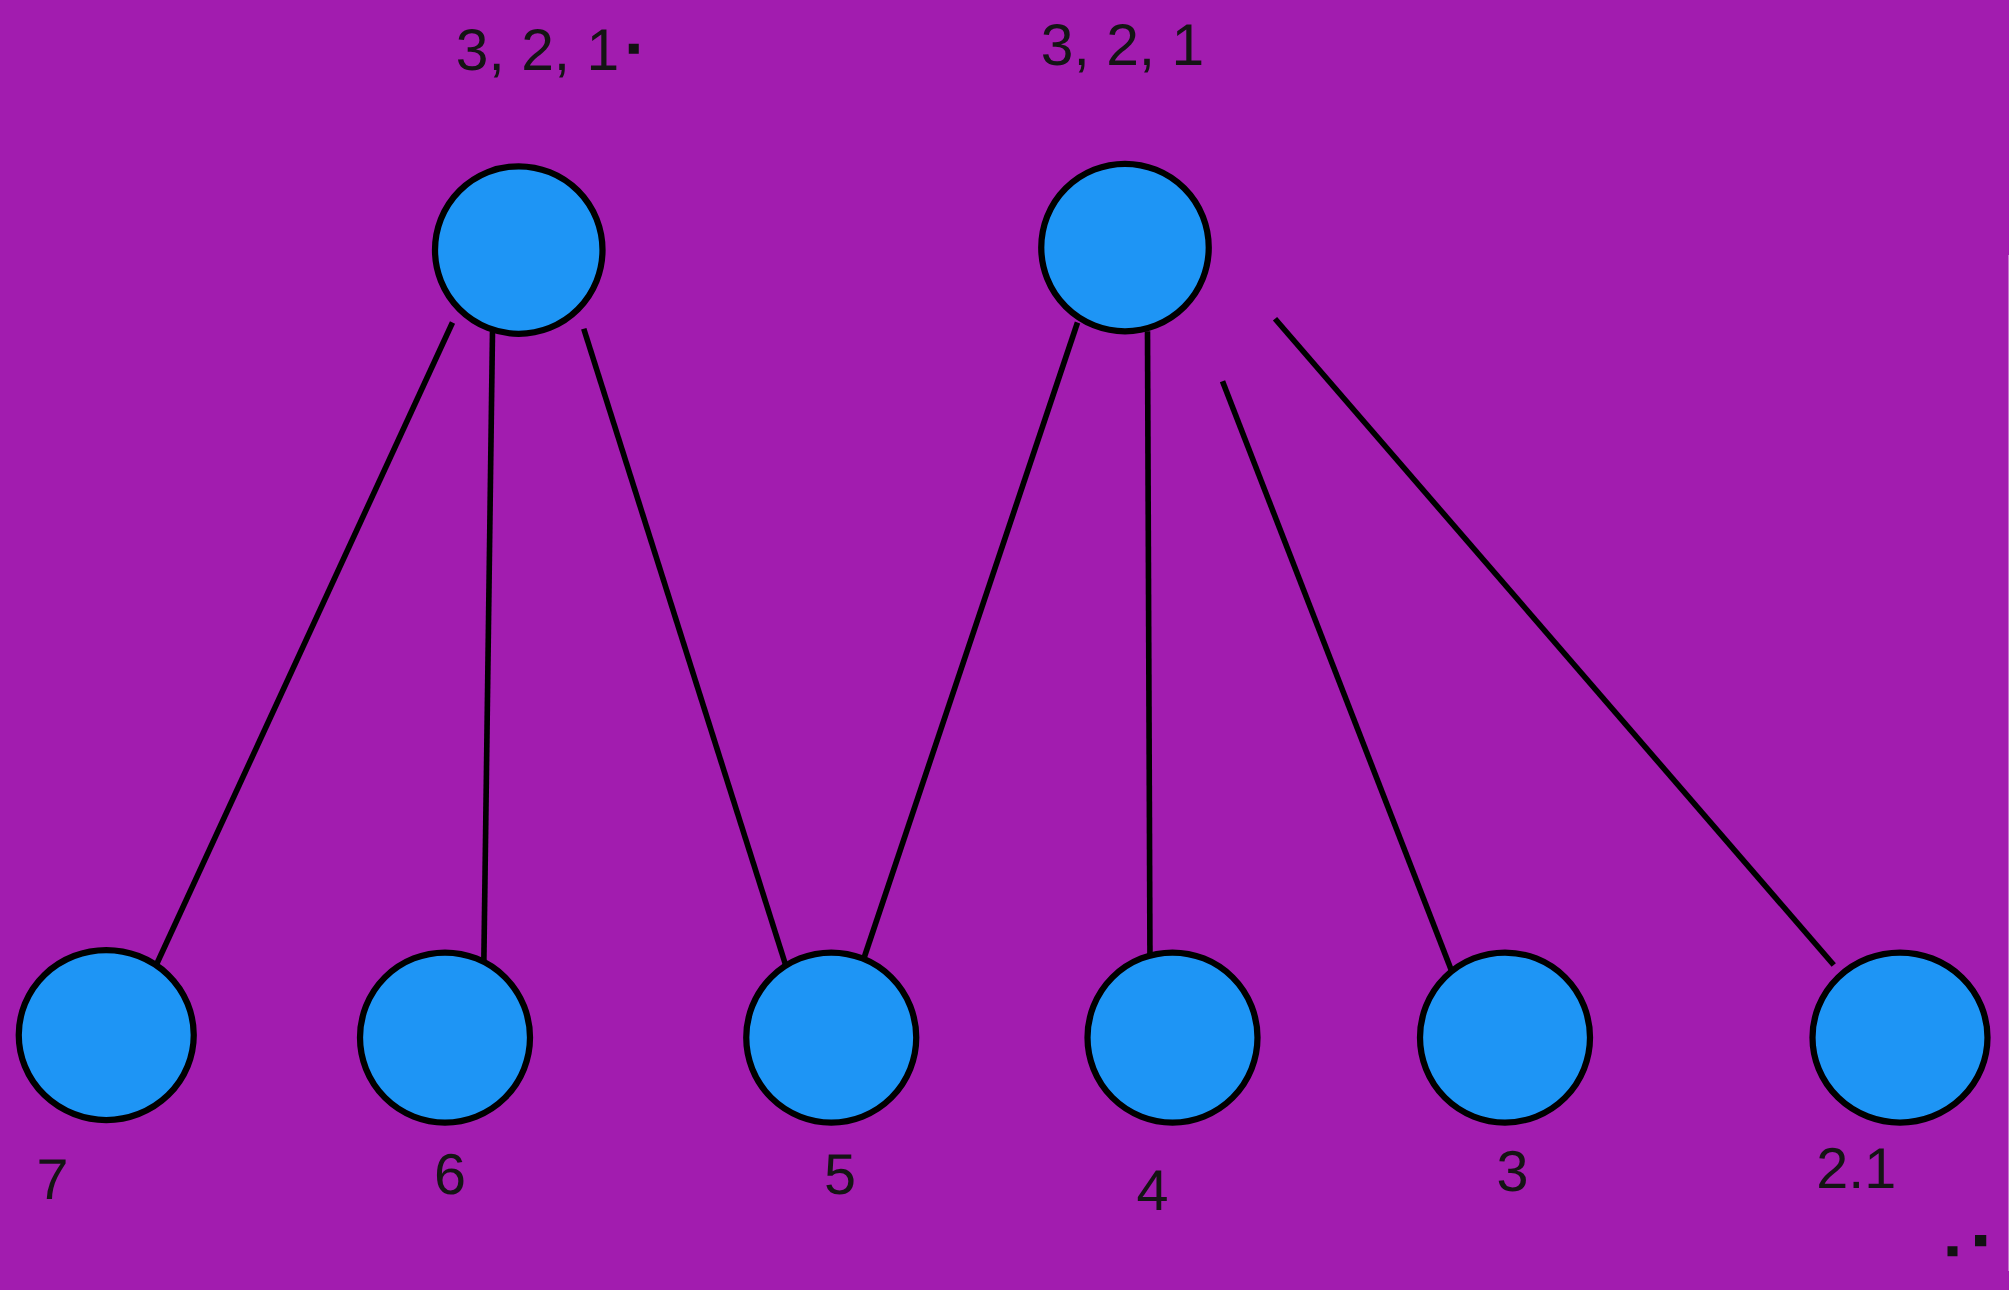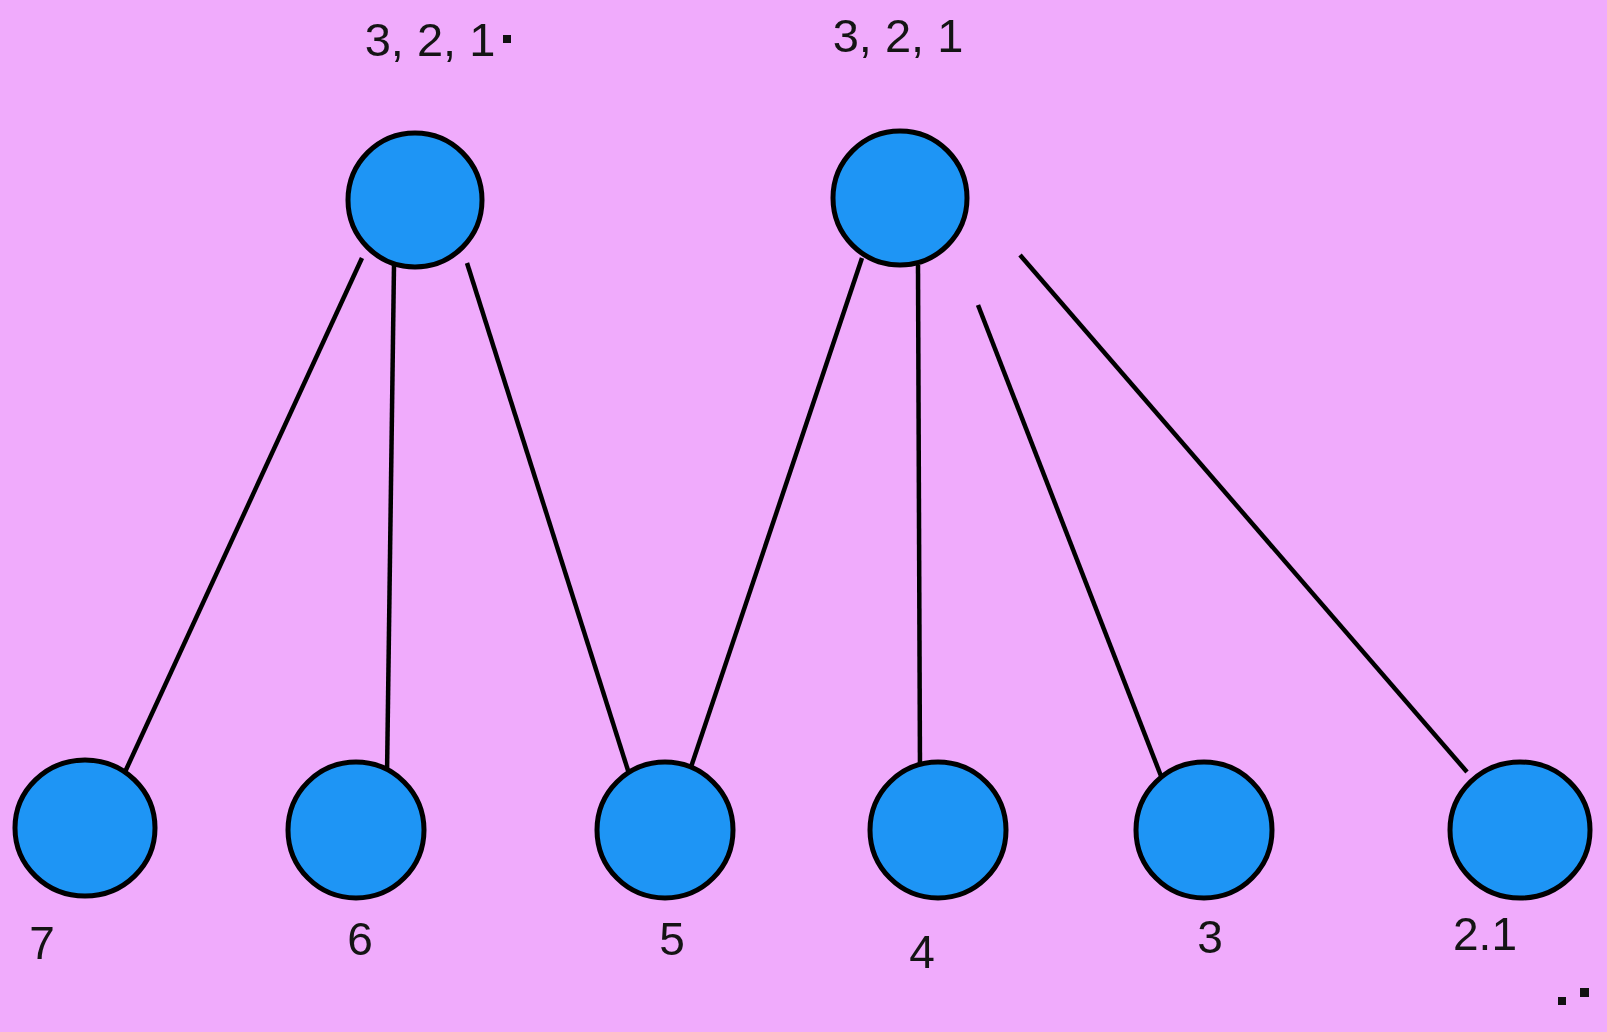--- a/index.html
+++ b/index.html
@@ -7,21 +7,21 @@
     padding: 0;
     background: #ffffff;
   }
   body {
     font-family: "Liberation Sans", sans-serif;
   }
   #canvas {
     position: relative;
     width: 1607px;
     height: 1032px;
-    background: #f0abfc;
+    background: #a21caf;
     overflow: hidden;
     text-align: right;
   }
   #graph-svg {
     position: absolute;
     top: 0;
     left: 0;
     width: 1607px;
     height: 1032px;
     display: block;

